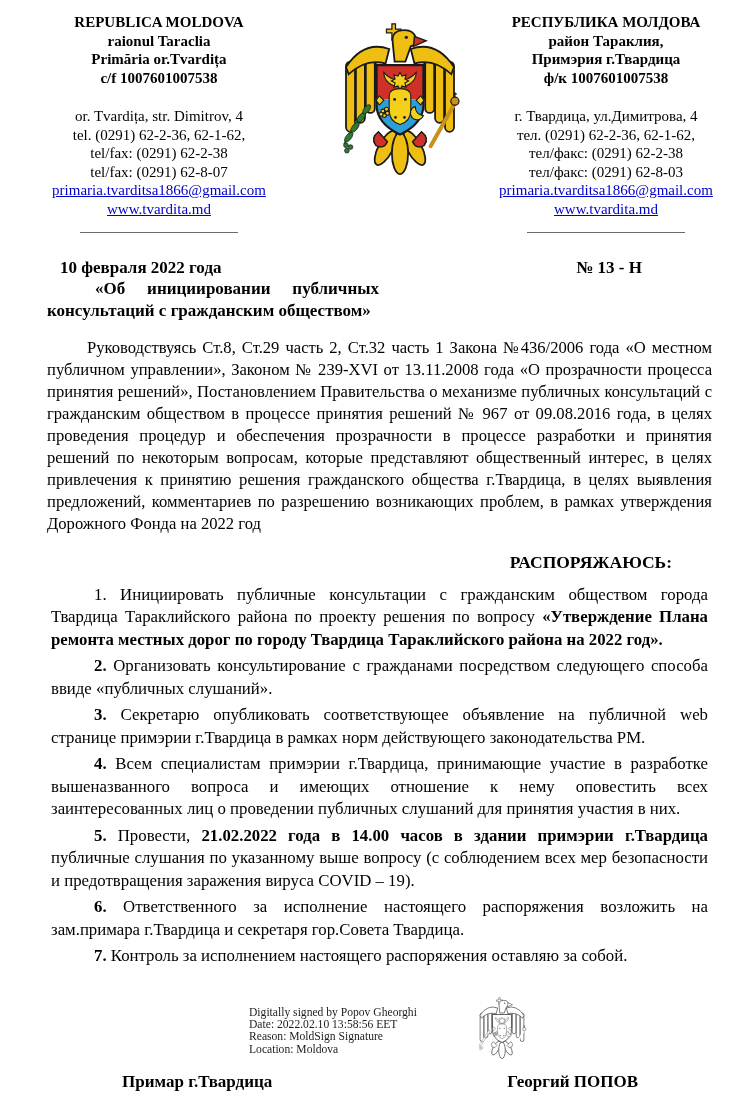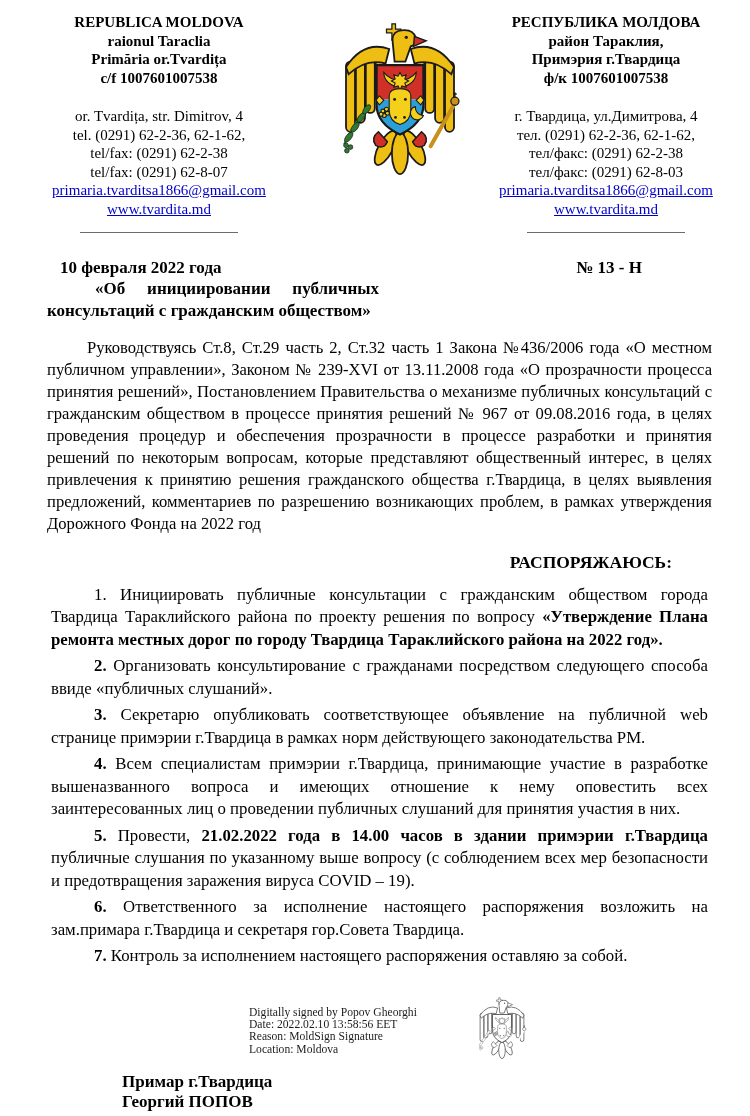--- a/index.html
+++ b/index.html
@@ -28,21 +28,21 @@
   .items{margin-top:11px;font-size:16.8px;line-height:22.5px;}
   .item{text-align:justify;text-indent:43px;margin:4px;}
   .b{font-weight:bold;}
   
   .sig{position:absolute;left:249px;top:1007px;font-size:11.6px;line-height:12.2px;color:#1c1c1c;
        font-family:"Liberation Serif","DejaVu Serif",serif;}
   .stamp{position:absolute;left:461px;top:997px;}
   
   .footer{position:absolute;left:0;top:1072px;width:750px;display:flex;
           justify-content:space-between;font-weight:bold;font-size:17px;
-          padding-left:122px;padding-right:112px;box-sizing:border-box;flex-direction:column;}
+          padding-left:122px;padding-right:112px;box-sizing:border-box;}
   
   .emblem-color{--c-gold:#EFBE12;--c-gold2:#C8901C;--c-red:#D03028;--c-blue:#2E9FD6;
                 --c-green:#2F7A33;--c-line:#1a1a1a;--c-star:#F4D01A;}
   .emblem-mono{--c-gold:#ffffff;--c-gold2:#ffffff;--c-red:#ffffff;--c-blue:#ffffff;
                --c-green:#ffffff;--c-line:#4d4d4d;--c-star:#ffffff;}
 </style>
 </head>
 <body>
 
 <svg width="0" height="0" style="position:absolute">

